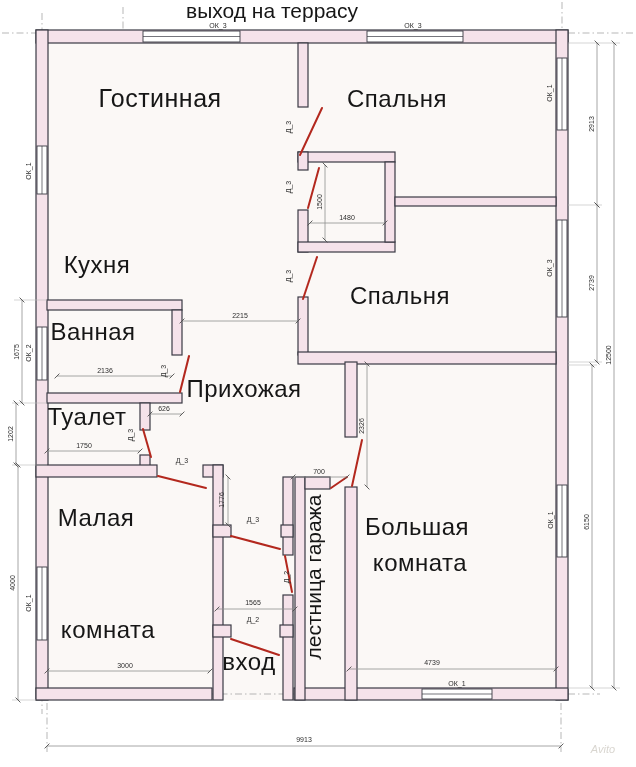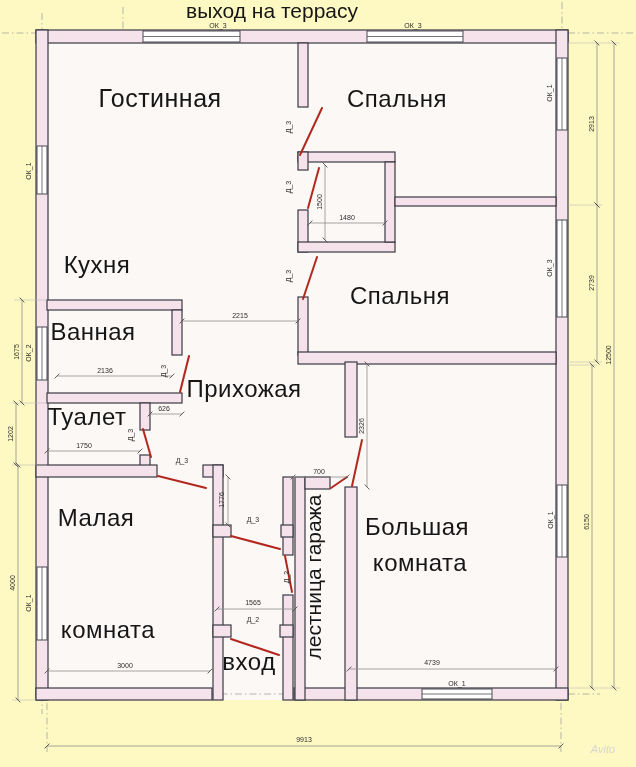--- a/index.html
+++ b/index.html
@@ -1,17 +1,17 @@
 <!DOCTYPE html>
 <html><head>
 <meta charset="utf-8">
 <style>
   html,body{margin:0;padding:0;background:#efedе9;}
   body{background:#f0eeea;font-family:"Liberation Sans",sans-serif;}
-  .plan-wrap{position:relative;width:636px;height:767px;background:#fef9c3;overflow:hidden;}
+  .plan-wrap{position:relative;width:636px;height:767px;background:#ffffff;overflow:hidden;}
   svg{position:absolute;left:0;top:0;}
   svg text{font-family:"Liberation Sans",sans-serif;fill:#161616;}
   .room-label{font-size:24px;letter-spacing:.5px;}
   .title-label{font-size:21px;}
   .dim-num{font-size:7px;fill:#2d2d2d;}
   .tag{font-size:7px;fill:#2d2d2d;}
   .stairs-label{font-size:21px;}
   .watermark{font-size:11px;fill:#d9d6d0;font-style:italic;}
 </style>
 </head>

